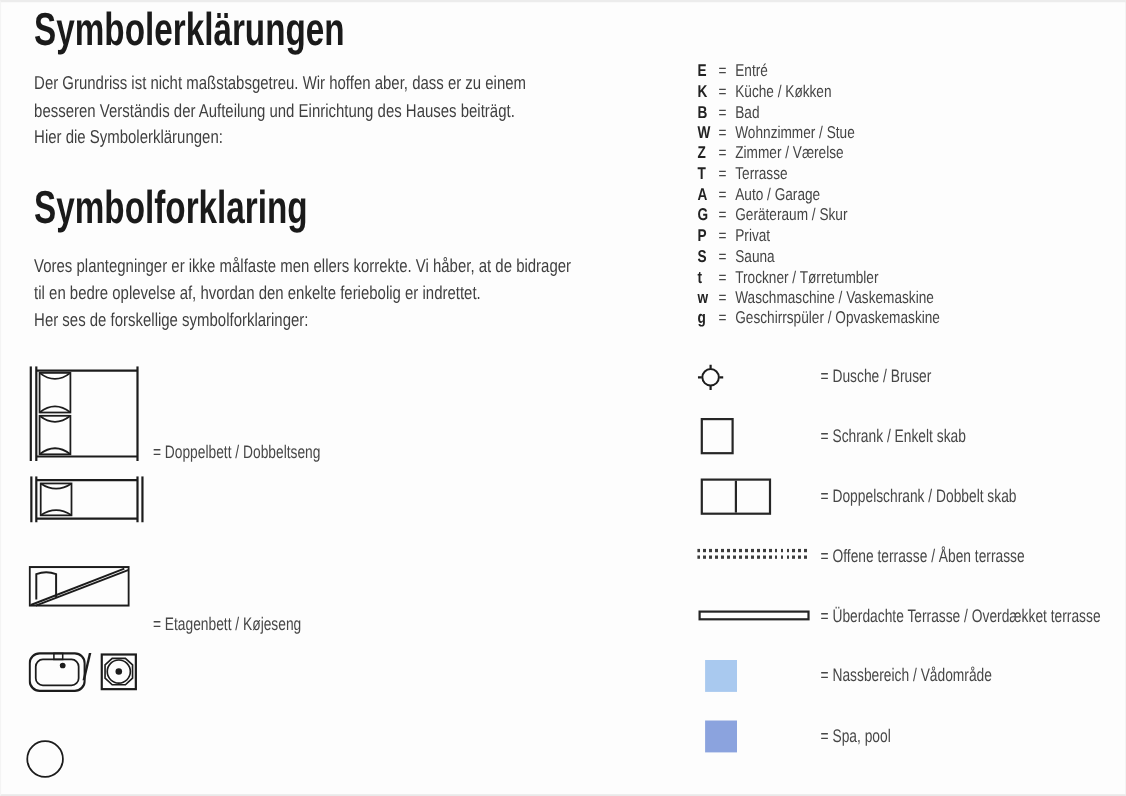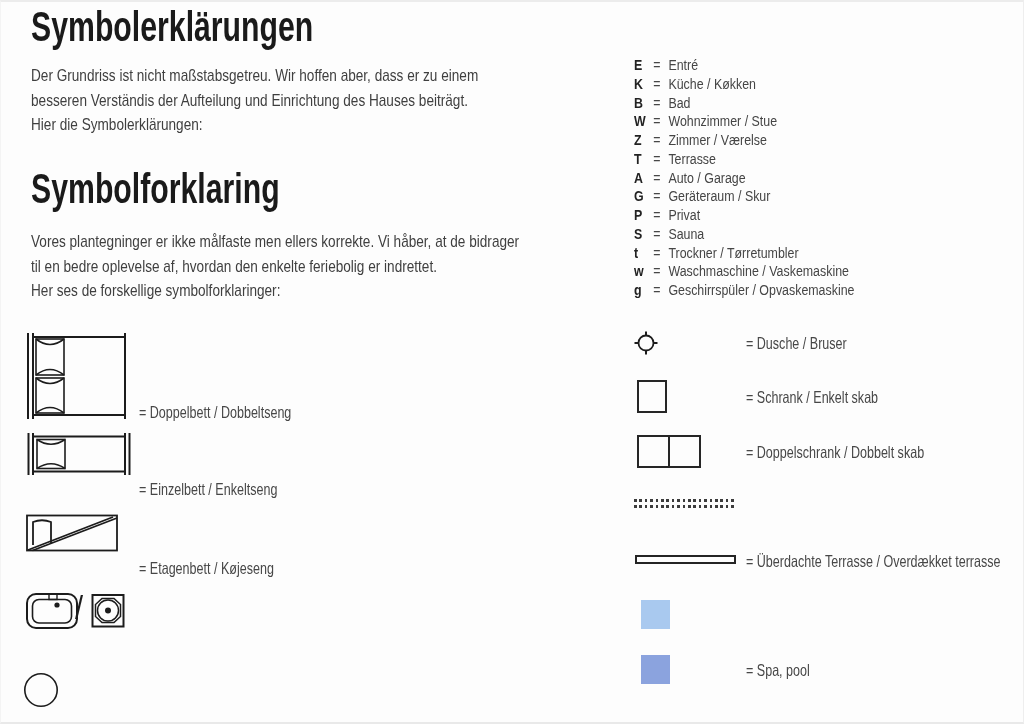--- a/index.html
+++ b/index.html
@@ -177,21 +177,20 @@
       <line x1="99" y1="0" x2="99" y2="42"></line>
       <line x1="103.5" y1="0" x2="103.5" y2="42"></line>
       <line x1="7" y1="3.5" x2="99" y2="3.5"></line>
       <line x1="7" y1="38.5" x2="99" y2="38.5"></line>
     </g>
     <g fill="none" stroke="#1c1c1c" stroke-width="1.6">
       <rect x="11" y="6.5" width="28" height="29"></rect>
       <path d="M11,6.5 Q25,16 39,6.5 M11,35.5 Q25,26 39,35.5"></path>
     </g>
   </svg>
-  <div class="sym-label left-label" style="top:452px"><span class="cond">= Einzelbett / Enkeltseng</span></div>
 
   <svg class="abs" style="left:25px; top:512px" width="92" height="38" viewBox="0 0 92 38">
     <g fill="none" stroke="#1c1c1c" stroke-width="1.8">
       <rect x="1" y="1.5" width="90" height="35"></rect>
       <line x1="2" y1="36" x2="87" y2="3"></line>
       <line x1="6.5" y1="36.5" x2="91" y2="4"></line>
       <path d="M7,31 L7,8 Q16,4.5 25,8 L25,29"></path>
     </g>
   </svg>
   <div class="sym-label left-label" style="top:531px"><span class="cond">= Etagenbett / Køjeseng</span></div>
@@ -237,22 +236,24 @@
   <div class="wardrobe-double">
     <div class="wardrobe-cell"></div>
     <div class="wardrobe-cell"></div>
   </div>
   <div class="sym-label right-label" style="top:450px"><span class="cond">= Doppelschrank / Dobbelt skab</span></div>
 
   <div class="terrace-open">
     <div class="dotrow"></div>
     <div class="dotrow"></div>
   </div>
+  <div class="sym-label right-label" style="top:504px"><span class="cond">= Offene terrasse / Åben terrasse</span></div>
 
   <div class="terrace-covered"></div>
   <div class="sym-label right-label" style="top:559px"><span class="cond">= Überdachte Terrasse / Overdækket terrasse</span></div>
 
   <div class="swatch swatch-wet"></div>
+  <div class="sym-label right-label" style="top:613px"><span class="cond">= Nassbereich / Vådområde</span></div>
 
   <div class="swatch swatch-spa"></div>
   <div class="sym-label right-label" style="top:668px"><span class="cond">= Spa, pool</span></div>
 
 </div>
 
 </body></html>

